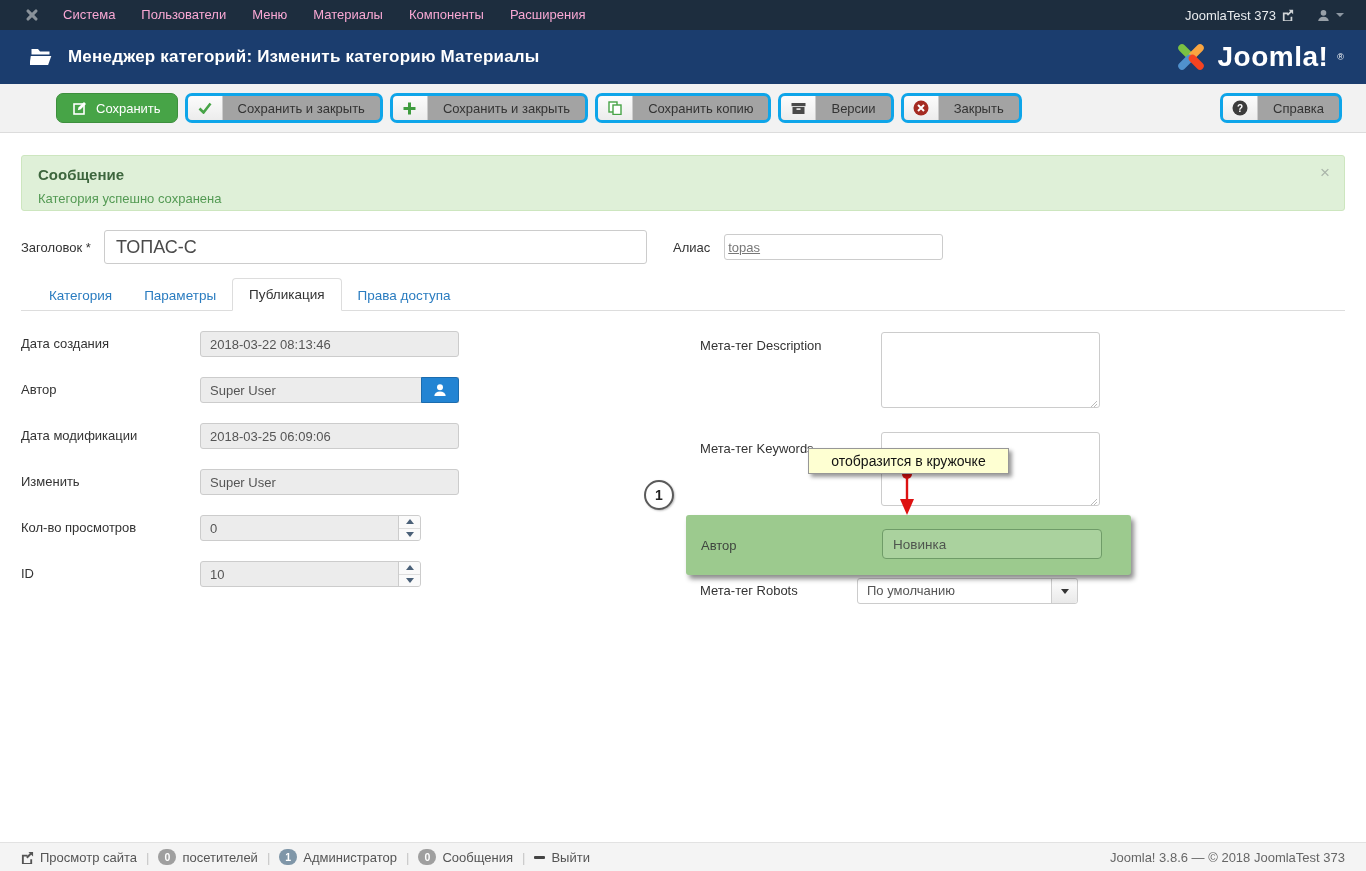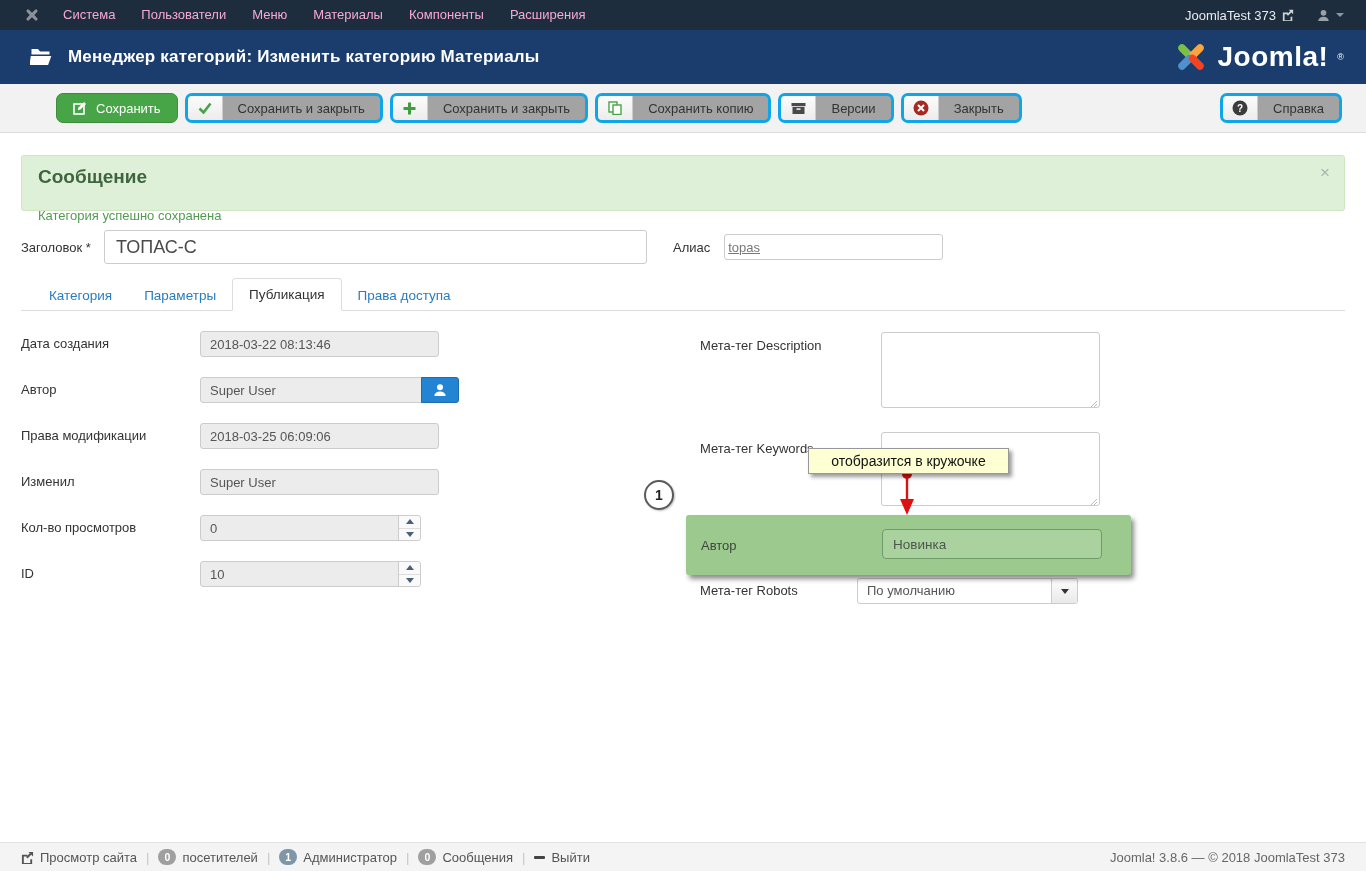--- a/index.html
+++ b/index.html
@@ -35,40 +35,40 @@
   .btn-split .ic{width:34px;align-self:stretch;display:flex;align-items:center;justify-content:center;
     background:linear-gradient(#fcfcfc,#ececec);border-right:1px solid #ccc;}
   .btn-split .lb{padding:0 15px;display:flex;align-items:center;}
   .toolbar .help{margin-left:auto;}
 
   
   .content{position:absolute;top:133px;left:0;right:0;bottom:29px;background:#fff;}
 
   .alert{position:absolute;left:21px;right:21px;top:22px;height:56px;background:#dff0d8;
     border:1px solid #cde6bf;border-radius:3px;box-sizing:border-box;padding:10px 16px;}
-  .alert .t{color:#3d663d;font-size:19px;font-weight:bold;margin-bottom:20px;}
+  .alert .t{color:#3d663d;font-size:15px;font-weight:bold;margin-bottom:8px;}
   .alert .b{color:#539a53;font-size:13px;}
   .alert .x{position:absolute;right:14px;top:8px;color:#aab5aa;font-size:17px;cursor:pointer;line-height:17px;}
 
   .titlerow{position:absolute;left:21px;top:98px;height:32px;display:flex;align-items:center;}
   .titlerow .lab{font-size:13px;color:#333;width:83px;}
   .in{border:1px solid #ccc;border-radius:3px;box-sizing:border-box;font-family:"Liberation Sans",sans-serif;color:#555;background:#fff;outline:none;}
   #title-input{width:543px;height:31px;font-size:18px;padding:16px 11px;color:#4a4a4a;}
   .titlerow .alias-lab{font-size:13px;color:#333;margin:0 14px 0 26px;}
   #alias-input{width:219px;height:26px;font-size:13px;padding:0 3px;color:#777;text-decoration:underline;}
 
   .tabs{position:absolute;left:21px;right:21px;top:144px;height:33px;border-bottom:1px solid #ddd;
     display:flex;align-items:flex-end;padding-left:12px;box-sizing:content-box;}
   .tab{font-size:13.5px;color:#2a7cc0;padding:8px 16px;text-decoration:none;margin-bottom:-1px;cursor:pointer;}
   .tab.active{background:#fff;color:#333;border:1px solid #ddd;border-bottom:1px solid #fff;border-radius:4px 4px 0 0;}
 
   .tabcontent{position:absolute;left:0;right:0;top:177px;bottom:0;padding-left:13px;}
   .flabel{position:absolute;font-size:13px;color:#333;line-height:26px;}
   .ro{background:#ececec;border:1px solid #ccc;border-radius:3px;color:#555;font-size:13px;
-     padding:0 9px;width:239px;height:26px;box-sizing:border-box;font-family:"Liberation Sans",sans-serif;}
+     padding:0 9px;width:259px;height:26px;box-sizing:border-box;font-family:"Liberation Sans",sans-serif;}
   .numwrap{width:221px;height:26px;border:1px solid #ccc;border-radius:3px;background:#ececec;display:flex;box-sizing:border-box;overflow:hidden;}
   .numwrap input{flex:1;border:none;background:transparent;font-size:13px;color:#555;padding:0 9px;font-family:"Liberation Sans",sans-serif;outline:none;}
   .spin{width:21px;border-left:1px solid #ccc;display:flex;flex-direction:column;background:#fafafa;}
   .spin div{flex:1;display:flex;align-items:center;justify-content:center;cursor:pointer;}
   .spin div:first-child{border-bottom:1px solid #ddd;}
   .tri-up{width:0;height:0;border-left:4px solid transparent;border-right:4px solid transparent;border-bottom:5px solid #4a6078;}
   .tri-dn{width:0;height:0;border-left:4px solid transparent;border-right:4px solid transparent;border-top:5px solid #4a6078;}
   .userbtn{position:absolute;width:38px;height:26px;background:#2384d3;border:1px solid #1c6cae;border-radius:0 3px 3px 0;
     display:flex;align-items:center;justify-content:center;cursor:pointer;box-sizing:border-box;}
   .ta{position:absolute;width:219px;border:1px solid #ccc;border-radius:3px;resize:none;outline:none;
@@ -261,24 +261,24 @@
 
       <span class="flabel" style="left:21px;top:67px;">Автор</span>
       <input class="ro" style="position: absolute; left: 200px; top: 67px; border-radius: 3px 0px 0px 3px;" readonly="" value="Super User">
       <span class="userbtn" style="left:421px;top:67px;">
         <svg width="14" height="14" viewBox="0 0 14 14">
           <circle cx="7" cy="4.2" r="3" fill="#fff"></circle>
           <path d="M1.3 13 a5.7 4.6 0 0 1 11.4 0 z" fill="#fff"></path>
         </svg>
       </span>
 
-      <span class="flabel" style="left:21px;top:113px;">Права модификации</span>
+      <span class="flabel" style="left:21px;top:113px;">Дата модификации</span>
       <input class="ro" style="position: absolute; left: 200px; top: 113px;" readonly="" value="2018-03-25 06:09:06">
 
-      <span class="flabel" style="left:21px;top:159px;">Изменил</span>
+      <span class="flabel" style="left:21px;top:159px;">Изменить</span>
       <input class="ro" style="position: absolute; left: 200px; top: 159px;" readonly="" value="Super User">
 
       <span class="flabel" style="left:21px;top:205px;">Кол-во просмотров</span>
       <div class="numwrap" style="position:absolute;left:200px;top:205px;">
         <input readonly="" value="0" style="">
         <span class="spin">
           <div>
               <i class="tri-up"></i>
             </div>
           <div>

